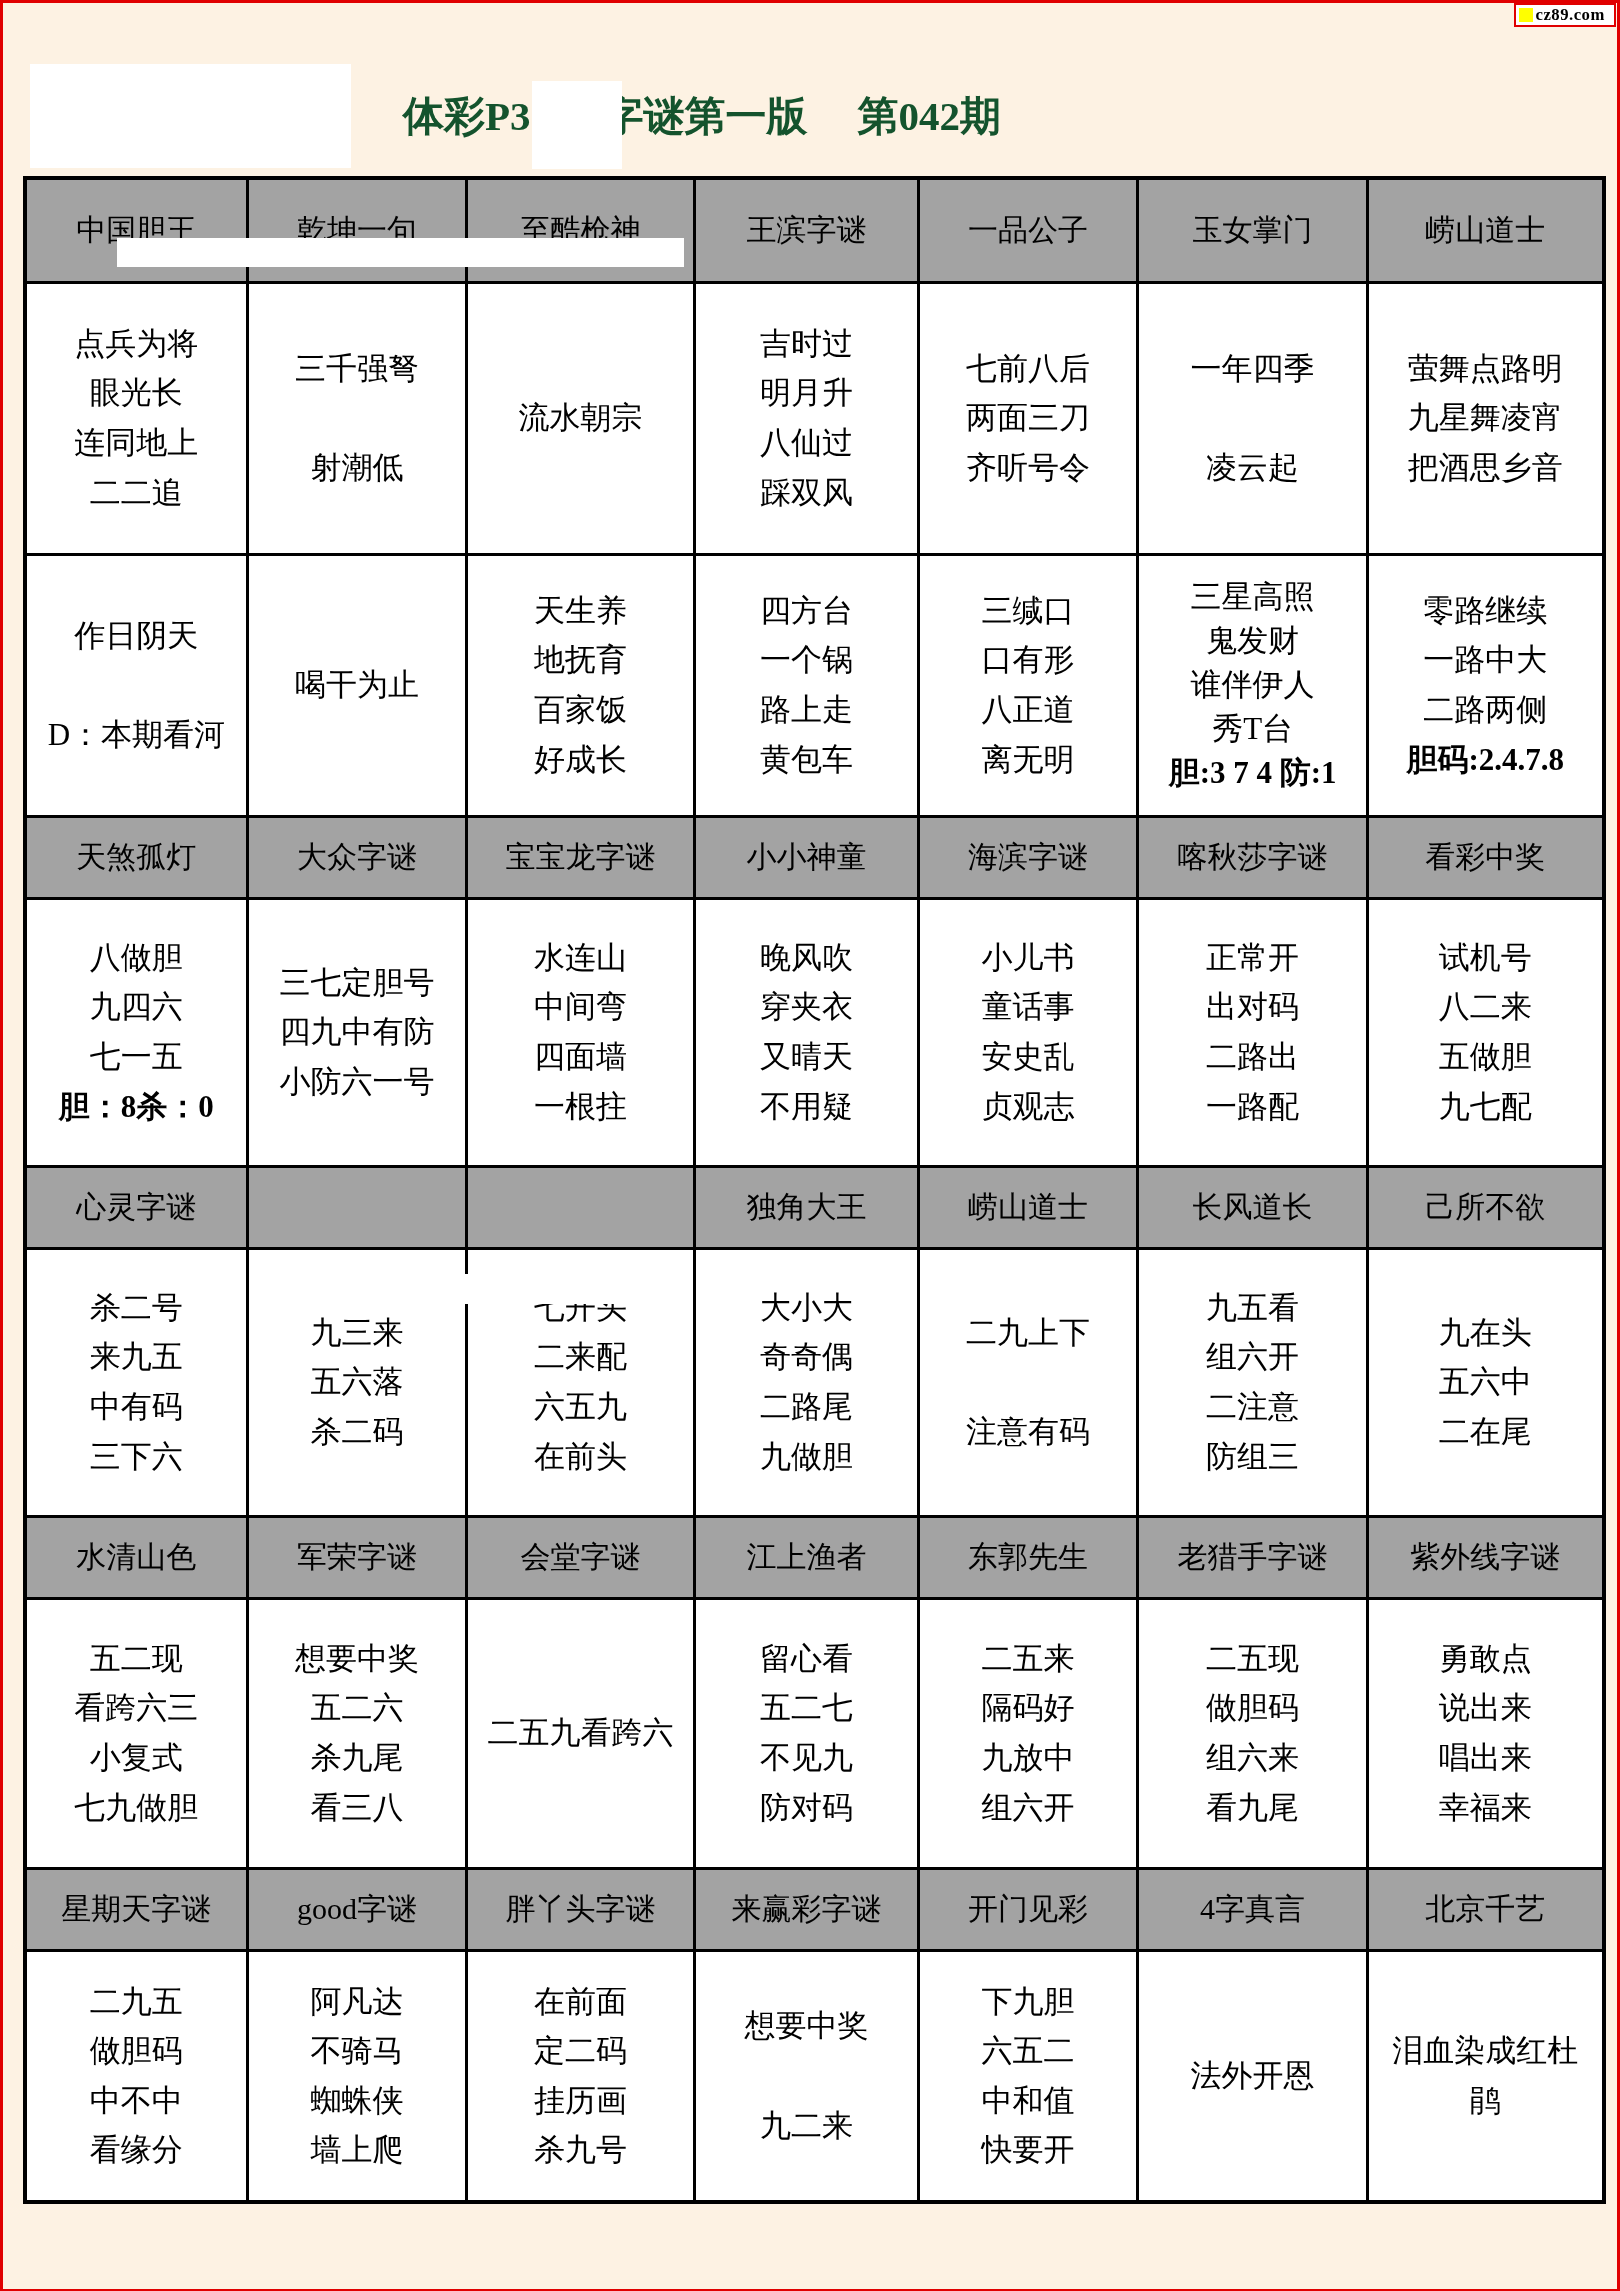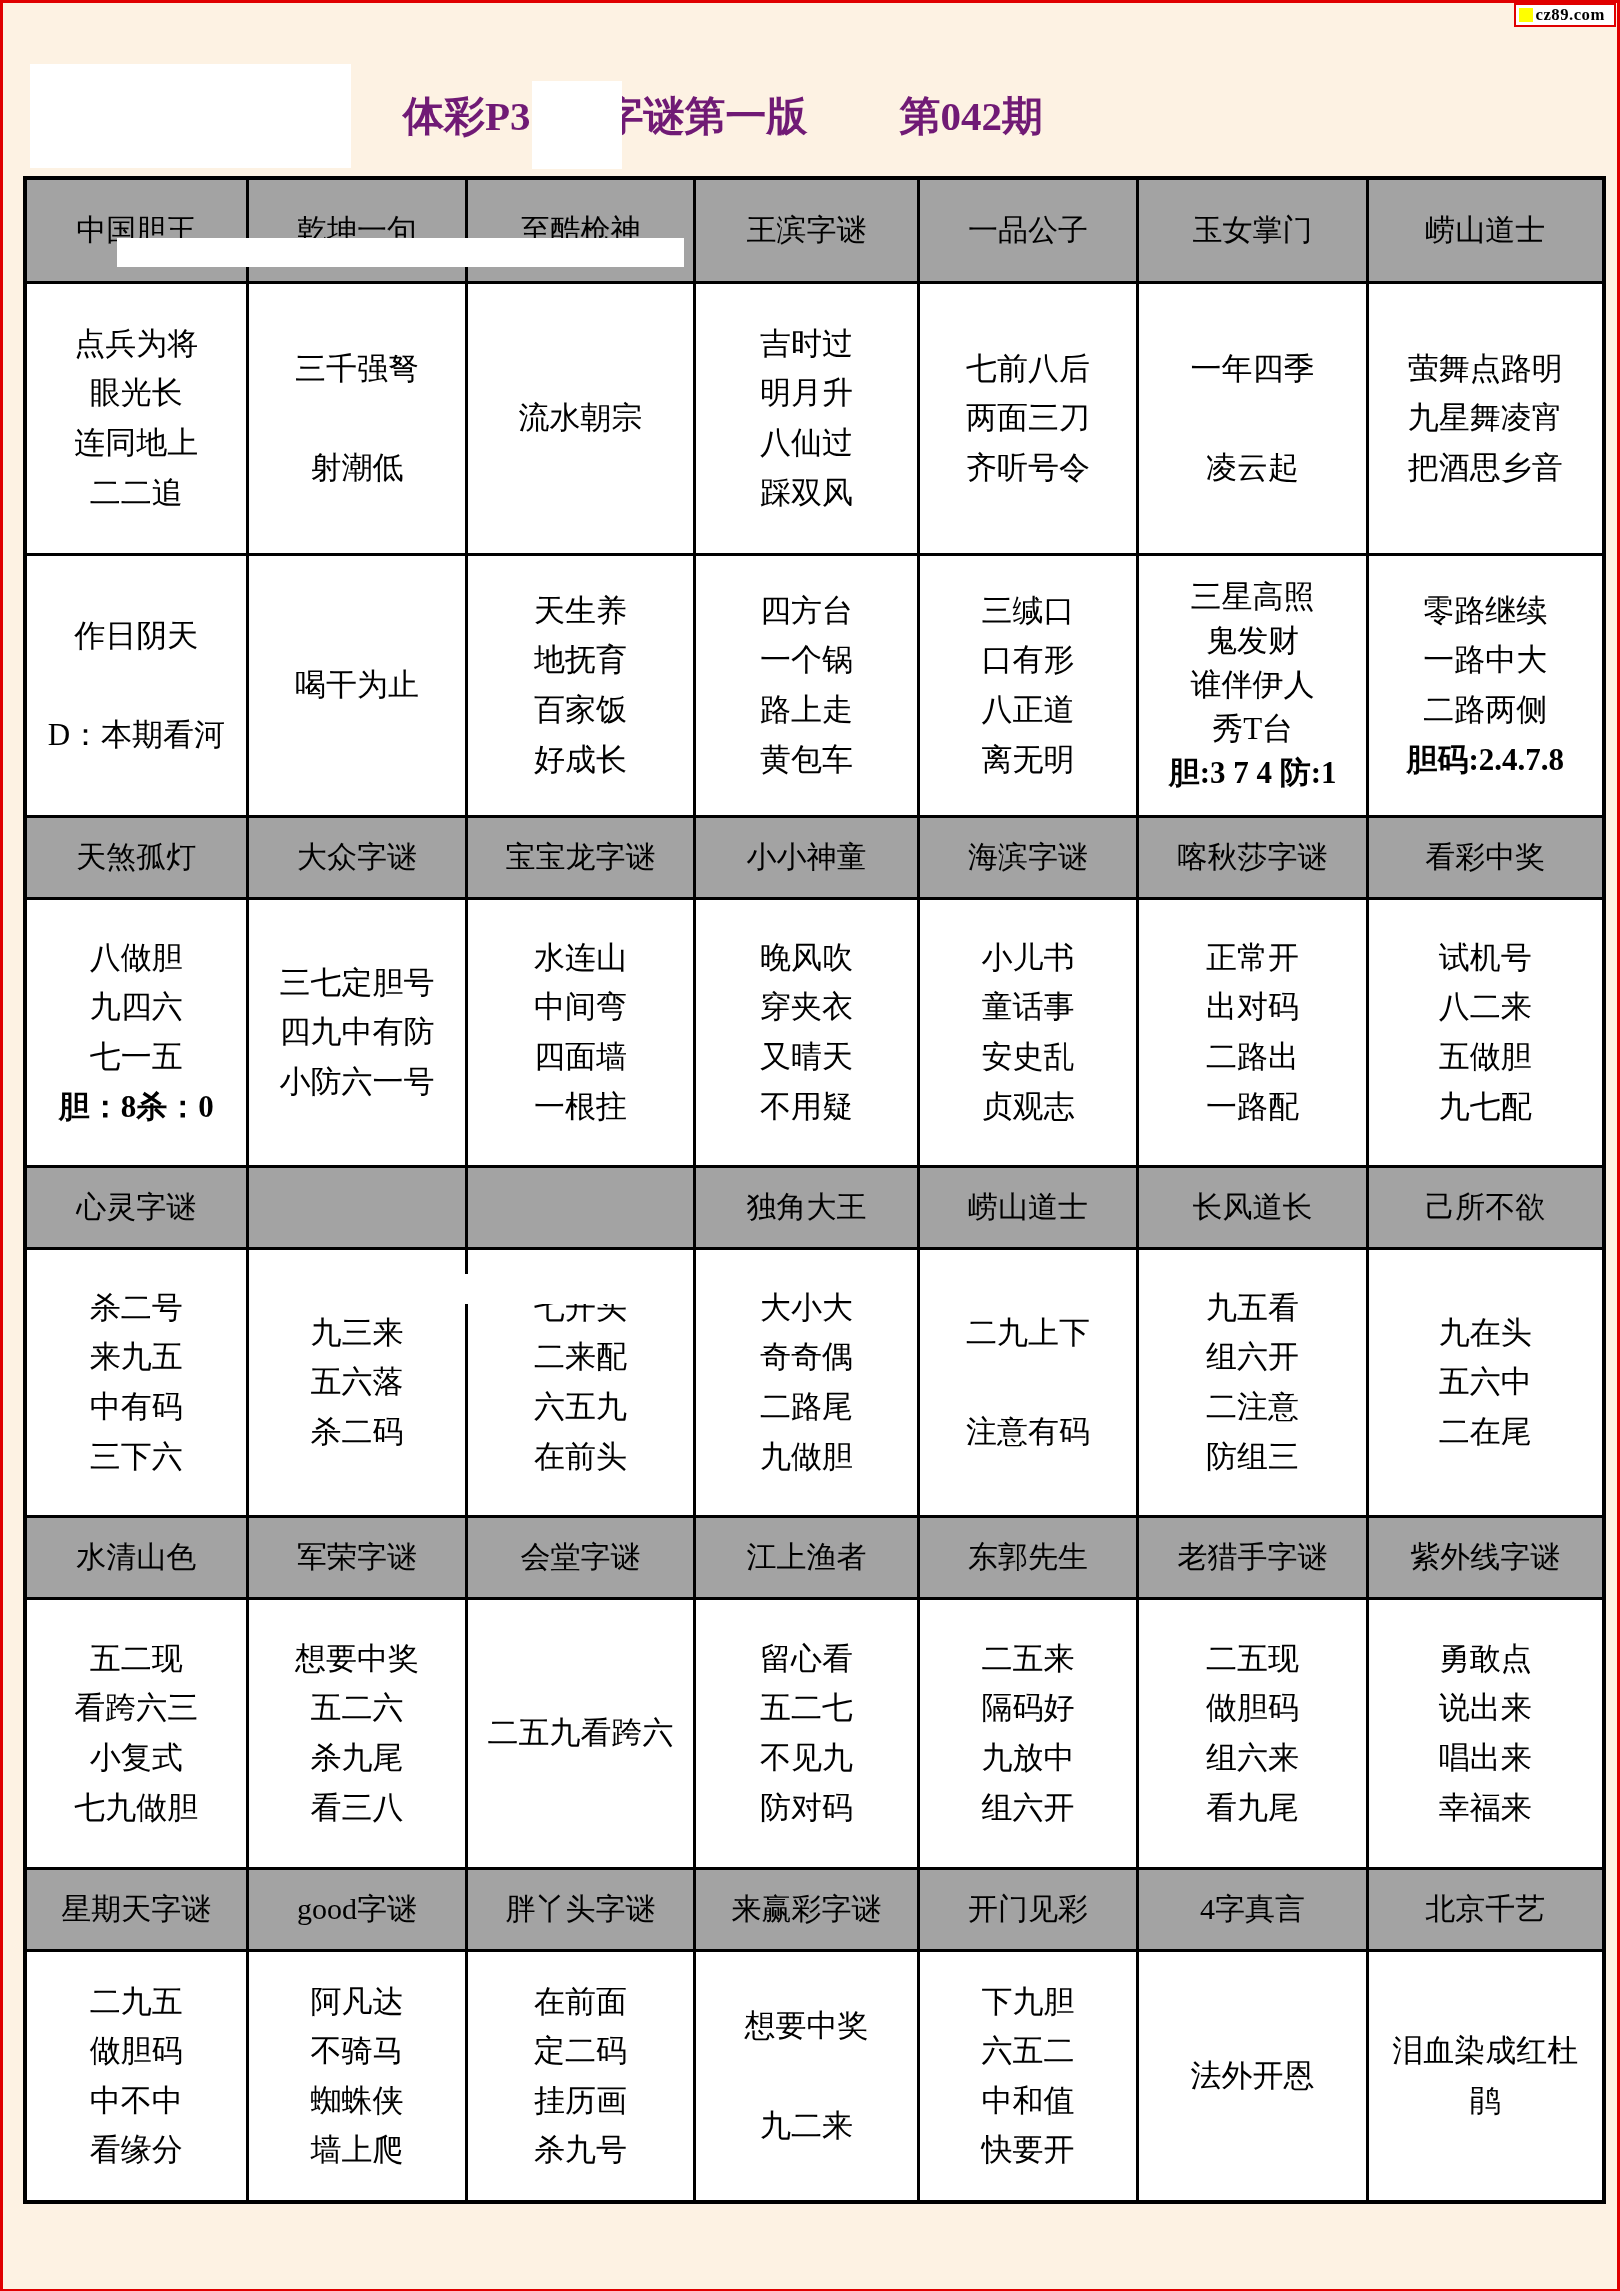--- a/index.html
+++ b/index.html
@@ -10,24 +10,24 @@
     border:3.9px solid #e00000;
     box-sizing:border-box;
     overflow:hidden;
     font-family:"Liberation Serif","DejaVu Serif",serif;
     color:#000;
   }
   
   .title{
     position:absolute;left:400px;top:86px;
     display:flex;align-items:flex-start;
-    font-size:41px;font-weight:700;color:#701a75;white-space:nowrap;text-align:right;
+    font-size:41px;font-weight:700;color:#14532d;white-space:nowrap;text-align:right;
   }
   .title .t2{margin-left:72px;}
-  .title .t3{margin-left:92px;}
+  .title .t3{margin-left:50px;}
   
   .badge{
     position:absolute;right:1px;top:0px;
     height:23.5px;min-width:102px;
     background:#ffffff;border:2px solid #e00000;
     display:flex;align-items:center;
     box-sizing:border-box;padding:0 2.9px;
   }
   .badge .sq{width:13.7px;height:13.7px;background:#ffff00;margin-right:2.9px;}
   .badge .btxt{font-size:16.7px;font-weight:700;color:#000000;letter-spacing:0.5px;}

